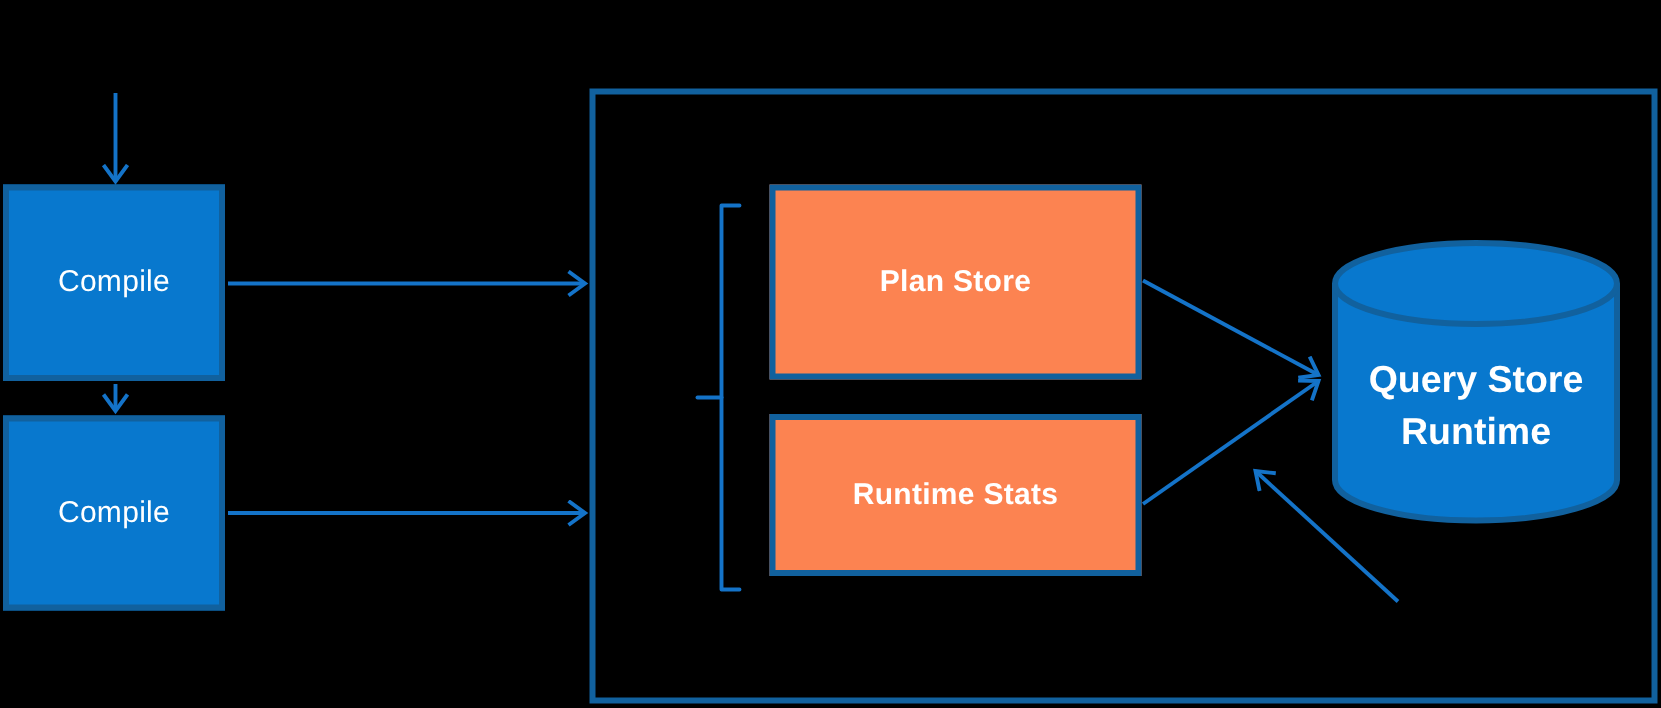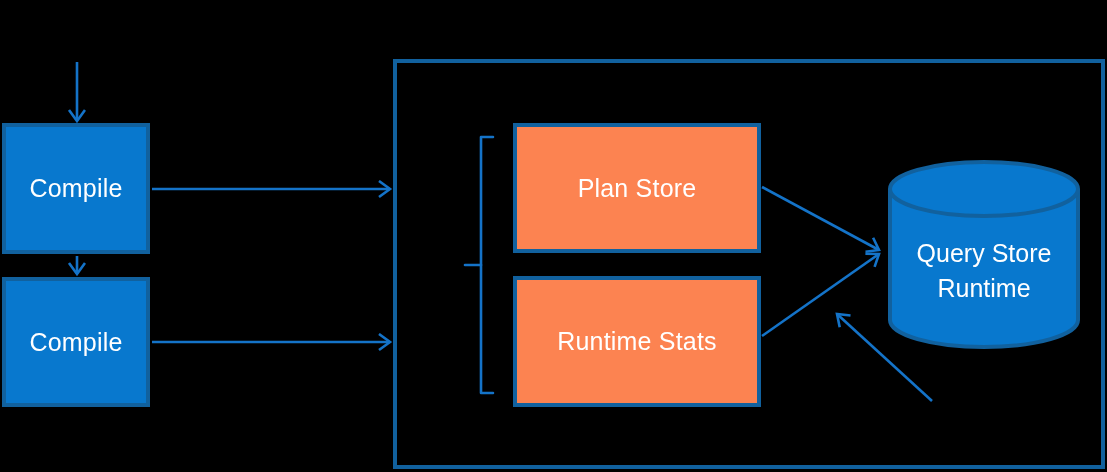--- a/index.html
+++ b/index.html
@@ -19,48 +19,50 @@
     background: var(--bg);
     font-family: "Liberation Sans", sans-serif;
     overflow: hidden;
   }
   .node {
     position: absolute;
     display: flex;
     align-items: center;
     justify-content: center;
     color: var(--text-color);
-    font-size: 25px;
+    font-size: 20px;
     letter-spacing: 0.2px;
   }
   .blue-node {
     background: var(--box-fill);
     border: 4px solid var(--box-border);
   }
   .orange-node {
     background: var(--orange-fill);
     border: 4px solid var(--box-border);
+    font-weight: bold;
   }
   .compile-box  { left: 2px;  top: 123px; width: 148px; height: 131px; }
   .execute-box  { left: 2px;  top: 277px; width: 148px; height: 130px; }
   .container-box {
     position: absolute;
     left: 393px; top: 59px; width: 712px; height: 410px;
     border: 4px solid var(--box-border);
     background: transparent;
   }
   .plan-box     { left: 513px; top: 123px; width: 248px; height: 130px; }
-  .runtime-box  { left: 513px; top: 276px; width: 248px; height: 131px; }
+  .runtime-box  { left: 513px; top: 276px; width: 248px; height: 108px; }
   .cylinder-label {
     position: absolute;
     left: 890px; top: 236px; width: 188px;
     color: var(--text-color);
     font-size: 25px;
     line-height: 35px;
     text-align: center;
+    font-weight: bold;
   }
   svg.overlay {
     position: absolute;
     left: 0; top: 0;
     width: 1107px; height: 472px;
     pointer-events: none;
   }
 </style>
 </head>
 <body>

